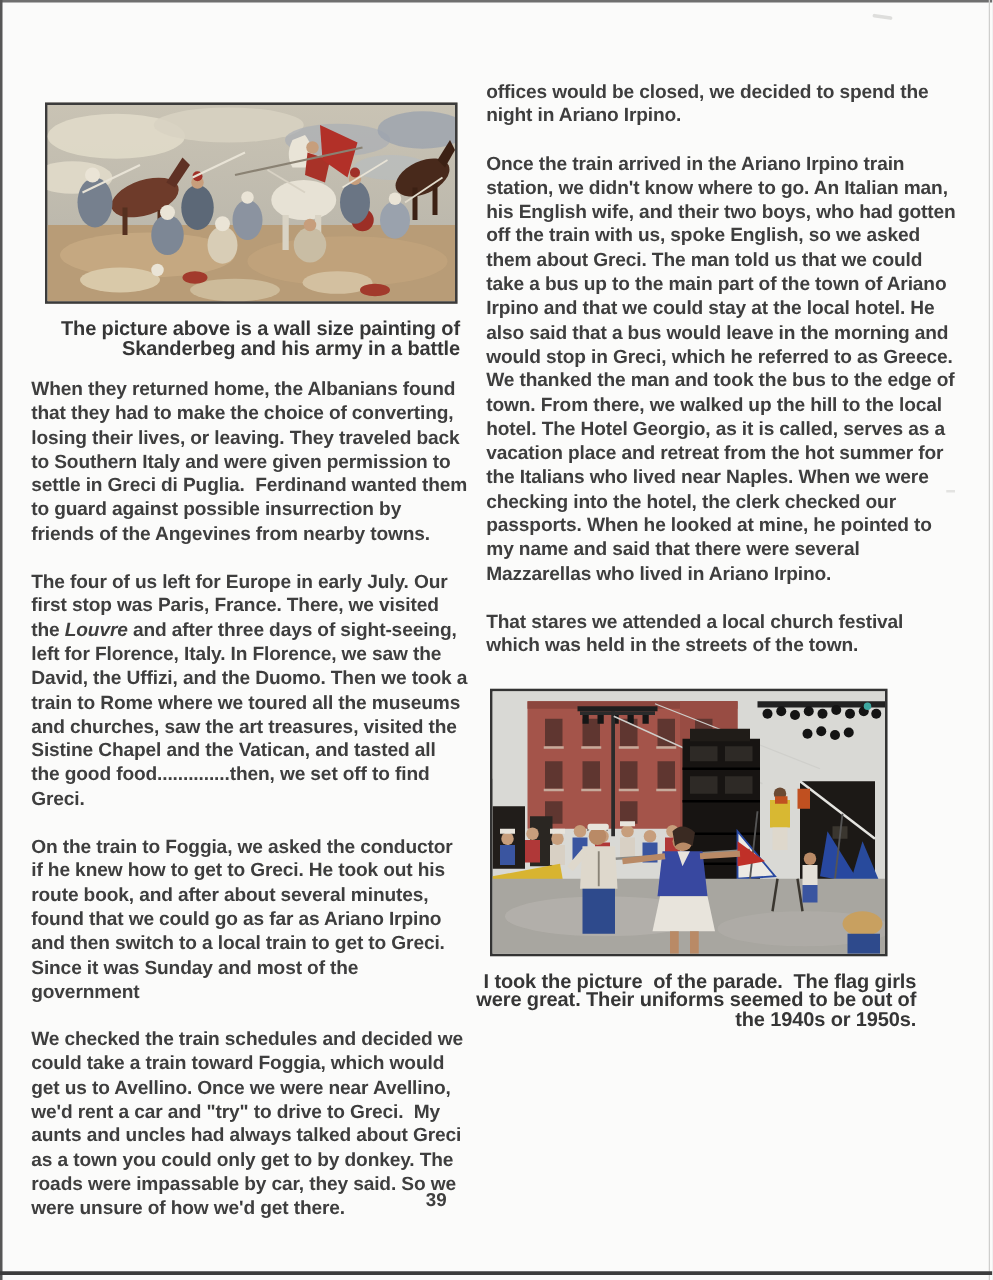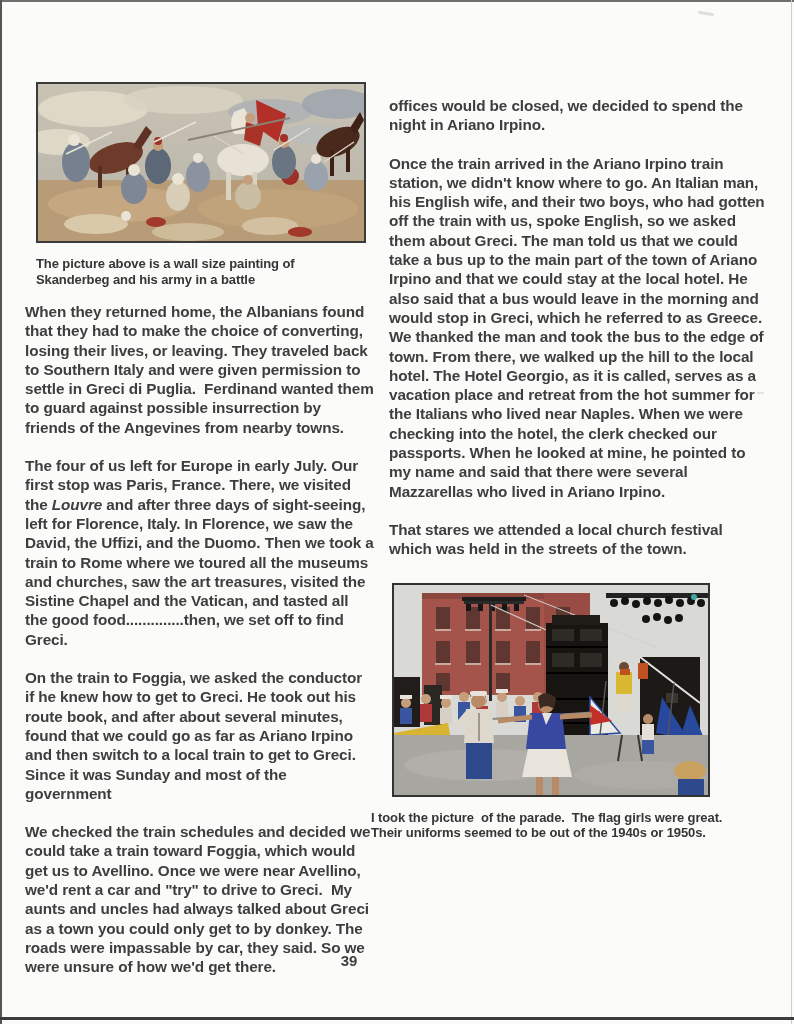--- a/index.html
+++ b/index.html
@@ -12,33 +12,33 @@
   
   .edge-top    { position:absolute; top:0; left:0; width:100%; height:2px; background:#6f6f6f; }
   .edge-left   { position:absolute; top:0; left:0; width:2px; height:100%; background:#565656; }
   .edge-right  { position:absolute; top:0; right:2px; width:1px; height:100%; background:#cfcfcd; }
   .edge-bottom { position:absolute; bottom:4px; left:0; width:100%; height:3px; background:#3c3c3c; }
   .speck1 { position:absolute; top:12px; left:698px; width:16px; height:3px; background:#dededc; border-radius:2px; transform:rotate(8deg); }
   .speck2 { position:absolute; top:392px; left:757px; width:7px; height:2px; background:#e3e3e1; }
 
   .col { position:absolute; font-weight:bold; font-size:15.3px; line-height:19.3px; letter-spacing:-0.1px; }
   .col-left  { left:25px;  top:80px; width:350px; }
-  .col-right { left:389px; top:96px; width:380px; }
+  .col-right { left:389px; top:64px; width:380px; }
   .col p { margin:0; white-space:pre-wrap; }
   .col p + p { margin-top:19px; }
   .it { font-style:italic; }
 
   figure { margin:0; }
   .fig-painting { margin:2px 0 15px 11px; width:332px; }
   .fig-painting svg { display:block; border:2px solid #3b3b3b; background:#c6c0b2; }
   .fig-parade { margin:24px 0 0 3px; width:320px; }
   .fig-parade svg { display:block; border:2px solid #333; background:#d9d9d5; }
   figcaption {
-    margin-top:13px; text-align:left; font-weight:bold;
-    font-size:13px; line-height:15.5px; color:#363636; white-space:pre-wrap;
+    margin-top:13px; text-align:right; font-weight:bold;
+    font-size:16px; line-height:15.5px; color:#363636; white-space:pre-wrap;
   }
   .fig-parade figcaption { width:362px; margin-left:-21px; }
   .paras { margin-top:0; }
   .col-left .paras { margin-top:15px; }
   .col-right .paras-bottom { margin-top:14px; }
 
   .page-number {
     position:absolute; top:952px; left:0; width:698px; text-align:center;
     font-weight:bold; font-size:15px; color:#3e3e3e;
   }

